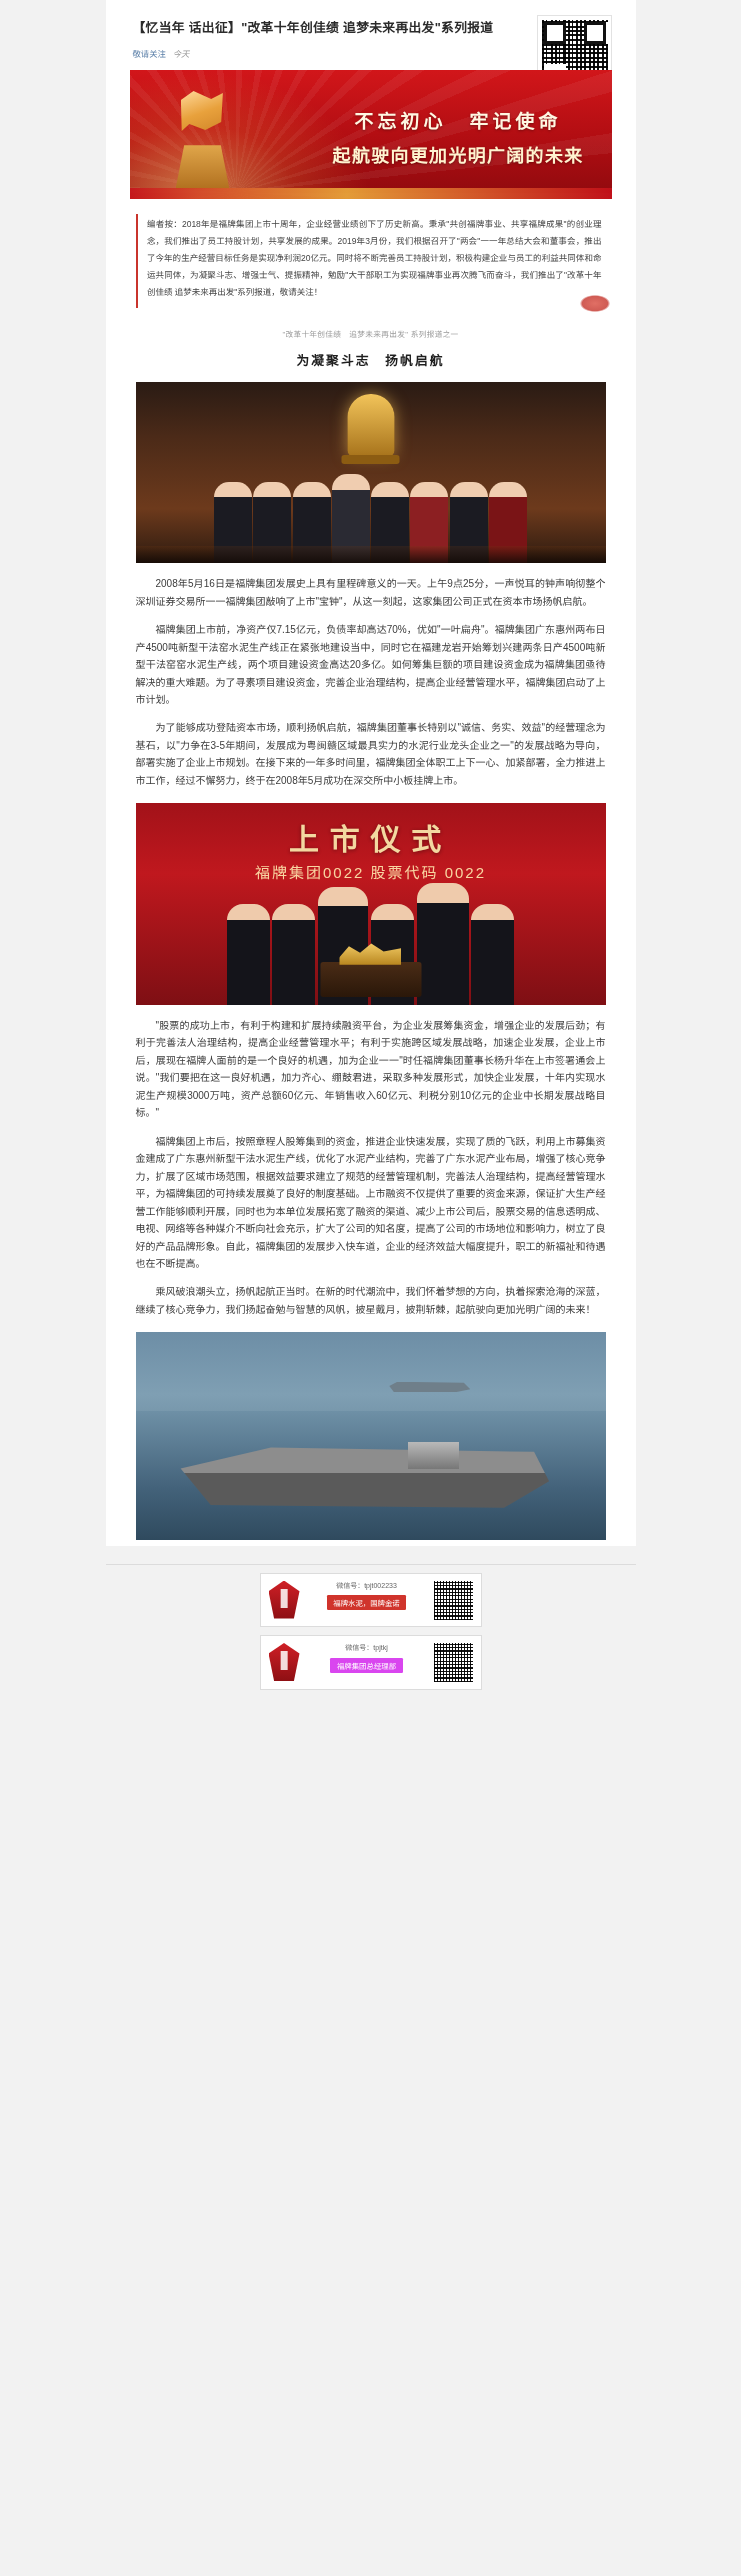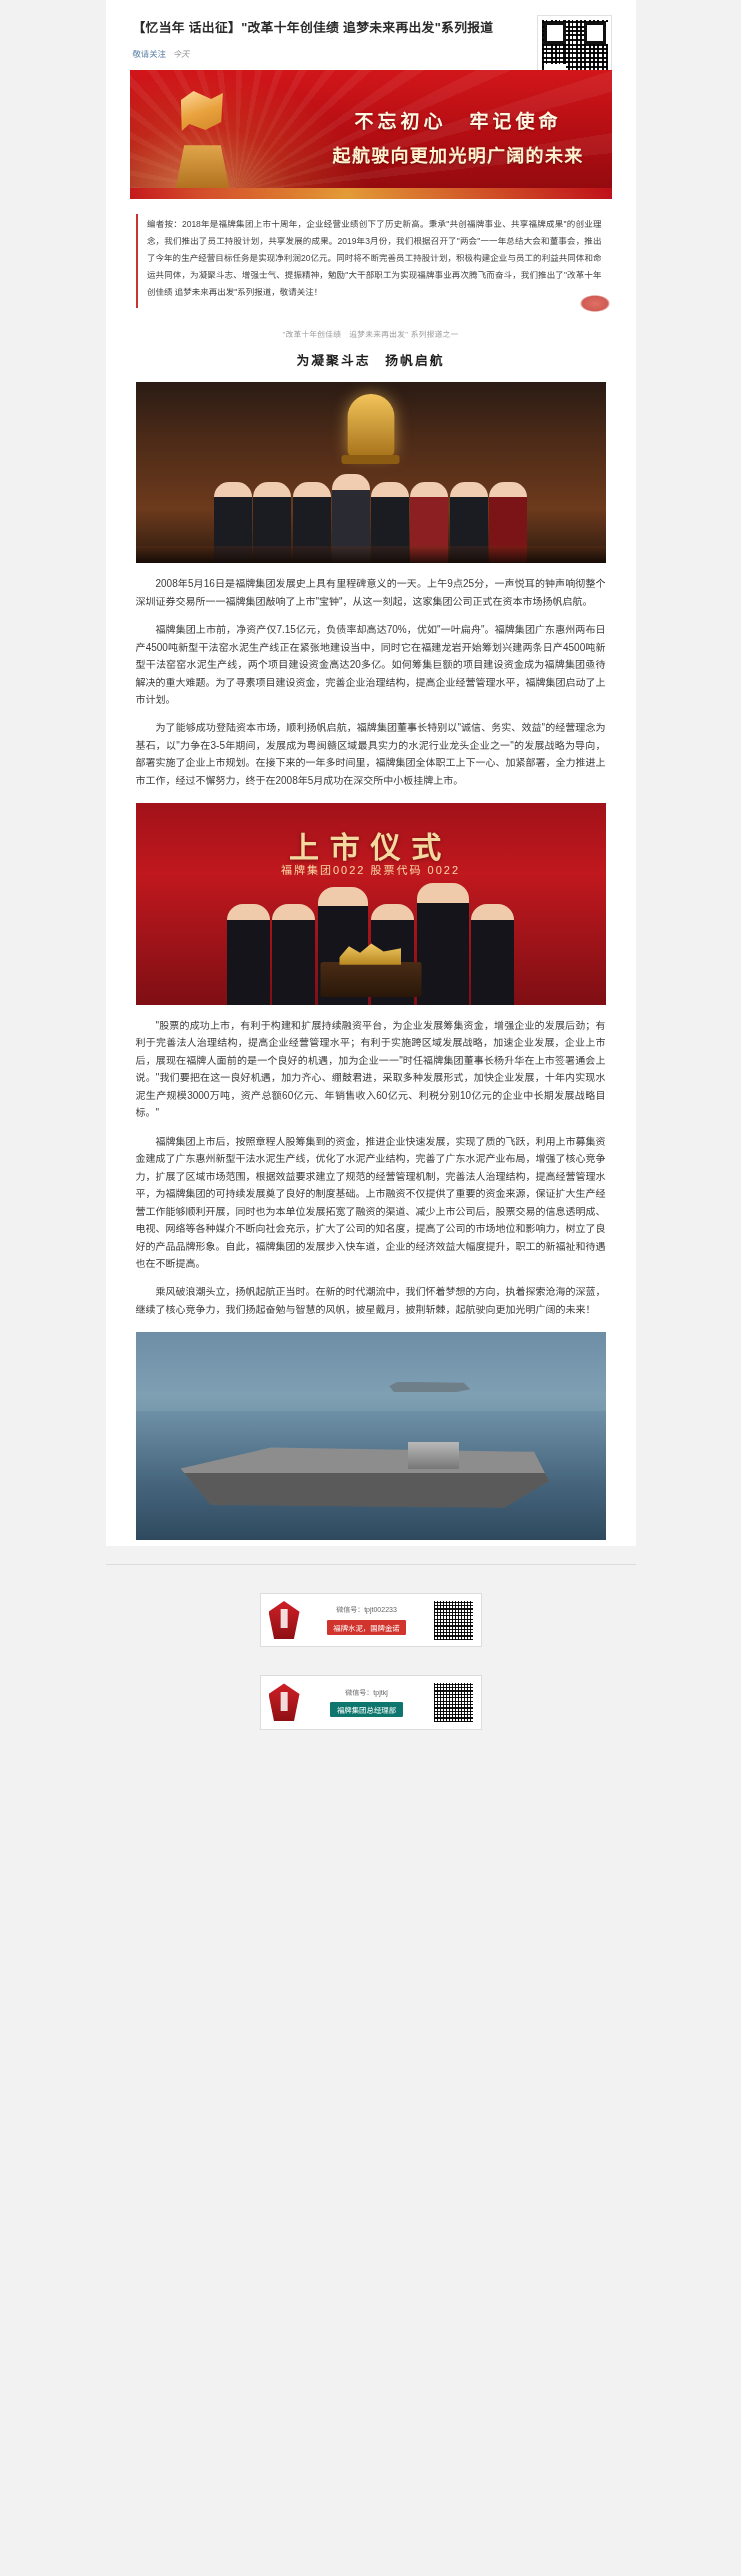--- a/index.html
+++ b/index.html
@@ -219,29 +219,29 @@
   .p1-people i:nth-child(4){ background: linear-gradient(180deg,#f0cdb0 0 18%, #2a2a33 18% 100%); height: 89px;}
   .p1-people i:nth-child(6){ background: linear-gradient(180deg,#f0cdb0 0 18%, #8c1f22 18% 100%);}
   .p1-people i:nth-child(8){ background: linear-gradient(180deg,#f0cdb0 0 18%, #7a1416 18% 100%);}
   .p1-floor {
     position:absolute; left:0; right:0; bottom:0; height: 17.5px;
     background: linear-gradient(180deg, rgba(120,60,20,.2), rgba(20,10,5,.85));
   }
 
   
   .p2-head {
-    position:absolute; left:0; right:0; top:20px;
+    position:absolute; left:0; right:0; top:12px;
     text-align:center;
     font-size: 30px; font-weight:bold; color:#f7e3a8; letter-spacing: 10.8px;
     text-shadow: 0 1.3px 4px rgba(0,0,0,.4);
     opacity:.95;
   }
   .p2-sub {
     position:absolute; left:0; right:0; top:58px; text-align:center;
-    font-size: 11px; color:#ffe9b0; letter-spacing: 2px; opacity:.9;
+    font-size: 15px; color:#ffe9b0; letter-spacing: 2px; opacity:.9;
   }
   .p2-people {
     position:absolute; left:0; right:0; bottom:0; height: 128px;
     display:flex; align-items:flex-end; justify-content:center; gap:2.7px;
   }
   .p2-people i {
     display:block; width: 43px; height: 101px;
     background: linear-gradient(180deg,#efcbac 0 16%, #14141a 16% 100%);
     border-radius: 16px 16px 0 0;
   }
@@ -297,26 +297,25 @@
   .quote-p { color:#3b3b3b; }
 
   
   .divider {
     width: 530px;
     margin: 17.5px auto 0 auto;
     border-top: 0.7px solid #dcdcdc;
   }
   .fcard {
     width: 222px;
-    margin: 28px auto 0 auto;
+    margin: 8px auto 0 auto;
     border: 0.7px solid #dcdcdc;
     background: #fff;
     padding: 6.7px 8px;
     display: flex;
-    align-items: center;
     gap: 18px;
     position: relative;
   }
   .fcard .logo {
     width: 31px; height: 38px;
     background: linear-gradient(180deg,#cf2026,#8e0f13);
     clip-path: polygon(50% 0, 100% 28%, 82% 100%, 18% 100%, 0 28%);
     flex: 0 0 auto;
     position: relative;
   }
@@ -332,21 +331,21 @@
     padding: 2px 6.7px; border-radius: 1.3px;
   }
   .fcard .qr2 {
     width: 39px; height: 39px; flex:0 0 auto;
     background-color:#fff;
     background-image:
       repeating-linear-gradient(90deg,#111 0 1.3px,#fff 1.3px 2.7px,#111 2.7px 4px,#fff 4px 6px),
       repeating-linear-gradient(0deg,#111 0 1.3px,#fff 1.3px 3.4px,#111 3.4px 4.7px,#fff 4.7px 6.7px);
     background-blend-mode: multiply;
   }
-  .fcard2 .mid .l2 { background: #0f766e; }
+  .fcard2 .mid .l2 { background: #d946ef; }
 </style>
 </head>
 <body>
 
 <div class="page">
   <div class="article-card">
 
     <div class="hdr">
       <div class="hdr-title">【忆当年 话出征】"改革十年创佳绩 追梦未来再出发"系列报道</div>
       <div class="hdr-meta">

